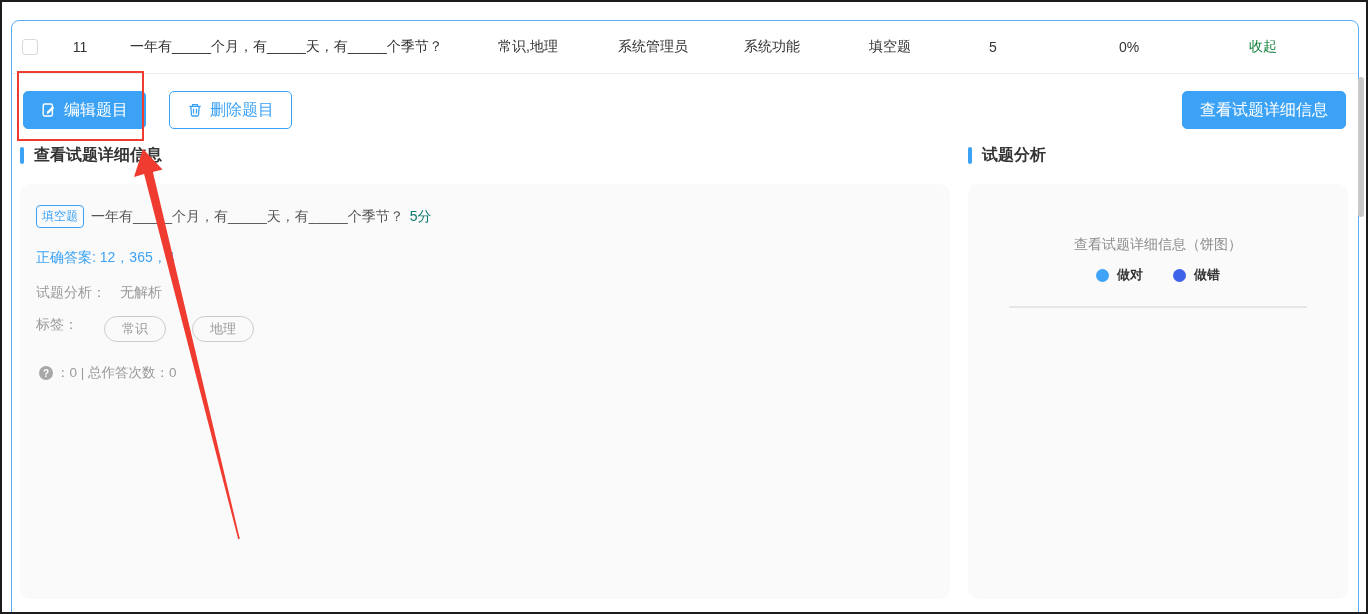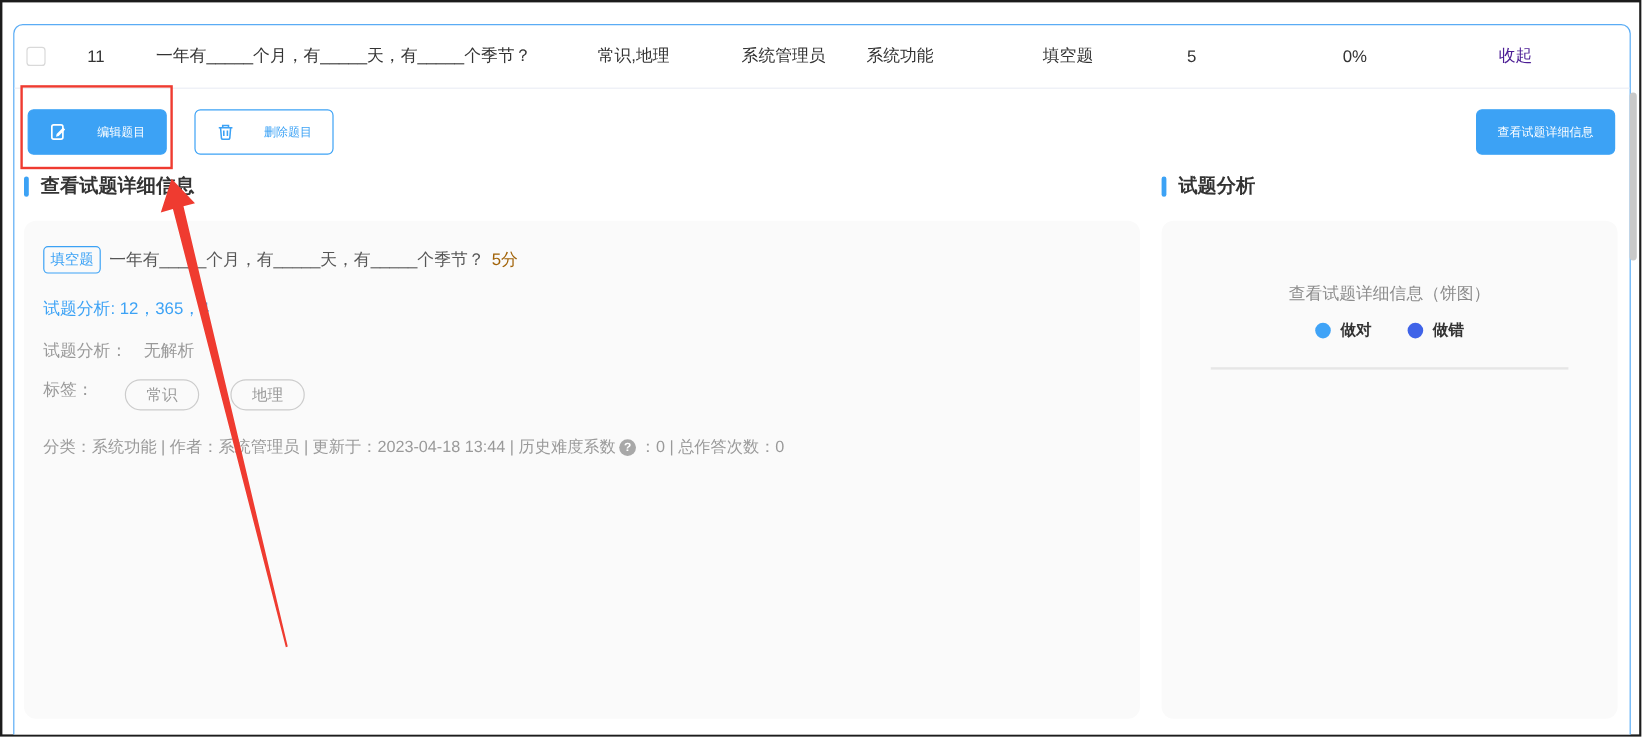--- a/index.html
+++ b/index.html
@@ -34,35 +34,35 @@
   .c-check { width: 46px; padding-left: 10px; }
   .checkbox {
     width: 16px; height: 16px;
     border: 1px solid #d9d9d9; border-radius: 3px;
     background: #fff; cursor: pointer;
   }
   .c-index { width: 44px; text-align: center; }
   .c-question { width: 370px; padding-left: 28px; overflow: hidden; }
   .c-tags { width: 112px; text-align: center; }
   .c-author { width: 138px; text-align: center; }
-  .c-category { width: 100px; }
+  .c-category { width: 100px; text-align: center; }
   .c-type { width: 136px; text-align: center; }
   .c-score { width: 70px; text-align: center; }
   .c-rate { width: 202px; text-align: center; }
   .c-collapse { width: 66px; text-align: center; }
-  .link-blue { color: #4c1d95; cursor: pointer; }
+  .link-blue { color: #15803d; cursor: pointer; }
 
   .row-divider { height: 1px; background: #ebeef5; }
 
   
   .toolbar { display: flex; align-items: center; margin-top: 17px; padding: 0 12px 0 11px; }
   .btn {
     height: 38px; border-radius: 5px;
-    display: inline-flex; align-items: center; gap: 24px;
-    padding: 0 17px; font-size: 10px; cursor: pointer;
+    display: inline-flex; align-items: center; gap: 7px;
+    padding: 0 17px; font-size: 16px; cursor: pointer;
     font-family: inherit;
   }
   .btn-primary { background: #3ca2f5; border: 1px solid #3ca2f5; color: #fff; }
   .btn-outline { background: #fff; border: 1px solid #3ca2f5; color: #3ca2f5; margin-left: 23px; }
   .btn-view { margin-left: auto; }
   .btn .ic { display: inline-flex; }
 
   
   .content { display: flex; gap: 18px; padding: 0 10px 0 8px; margin-top: 15px; }
   .col-left { flex: 1; min-width: 0; }
@@ -78,21 +78,21 @@
   }
 
   
   .detail-card { padding: 21px 16px; font-size: 14px; }
   .q-line { display: flex; align-items: center; color: #555; }
   .type-pill {
     border: 1px solid #3ca2f5; color: #3ca2f5;
     font-size: 12px; padding: 2px 5px; border-radius: 4px;
     margin-right: 7px; flex: none;
   }
-  .score-gray { color: #a16207; margin-left: 6px; }
+  .score-gray { color: #0f766e; margin-left: 6px; }
   .answer-line { margin-top: 21px; color: #3ca2f5; }
   .analysis-line { margin-top: 17px; color: #999; }
   .val-gap { margin-left: 10px; }
   .tags-line { margin-top: 14px; display: flex; align-items: flex-start; gap: 26px; color: #999; }
   .tag-pill {
     border: 1px solid #ccc; border-radius: 14px;
     padding: 3px 17px; font-size: 13px; color: #999; background: transparent;
   }
   .meta-line { margin-top: 22px; color: #9a9a9a; font-size: 13.5px; display: inline-flex; align-items: center; }
   .help-circle {
@@ -189,34 +189,33 @@
           <div class="section-bar"></div>
           <div class="section-title">查看试题详细信息</div>
         </div>
         <div class="card detail-card">
           <div class="q-line">
             <span class="type-pill">填空题</span>
             <span>一年有_____个月，有_____天，有_____个季节？</span>
             <span class="score-gray">5分</span>
           </div>
           <div class="answer-line">
-            <span>试题分析:</span>
+            <span>正确答案:</span>
             <span>12，365，4</span>
           </div>
           <div class="analysis-line">
             <span>试题分析：</span>
             <span class="val-gap">无解析</span>
           </div>
           <div class="tags-line">
             <span>标签：</span>
             <span class="tag-pill">常识</span>
             <span class="tag-pill">地理</span>
           </div>
           <div class="meta-line">
-            <span>分类：系统功能 | 作者：系统管理员 | 更新于：2023-04-18 13:44 | 历史难度系数</span>
             <span class="help-circle">?</span>
             <span>：0 | 总作答次数：0</span>
           </div>
         </div>
       </div>
 
       <div class="col-right">
         <div class="section-header">
           <div class="section-bar"></div>
           <div class="section-title">试题分析</div>

